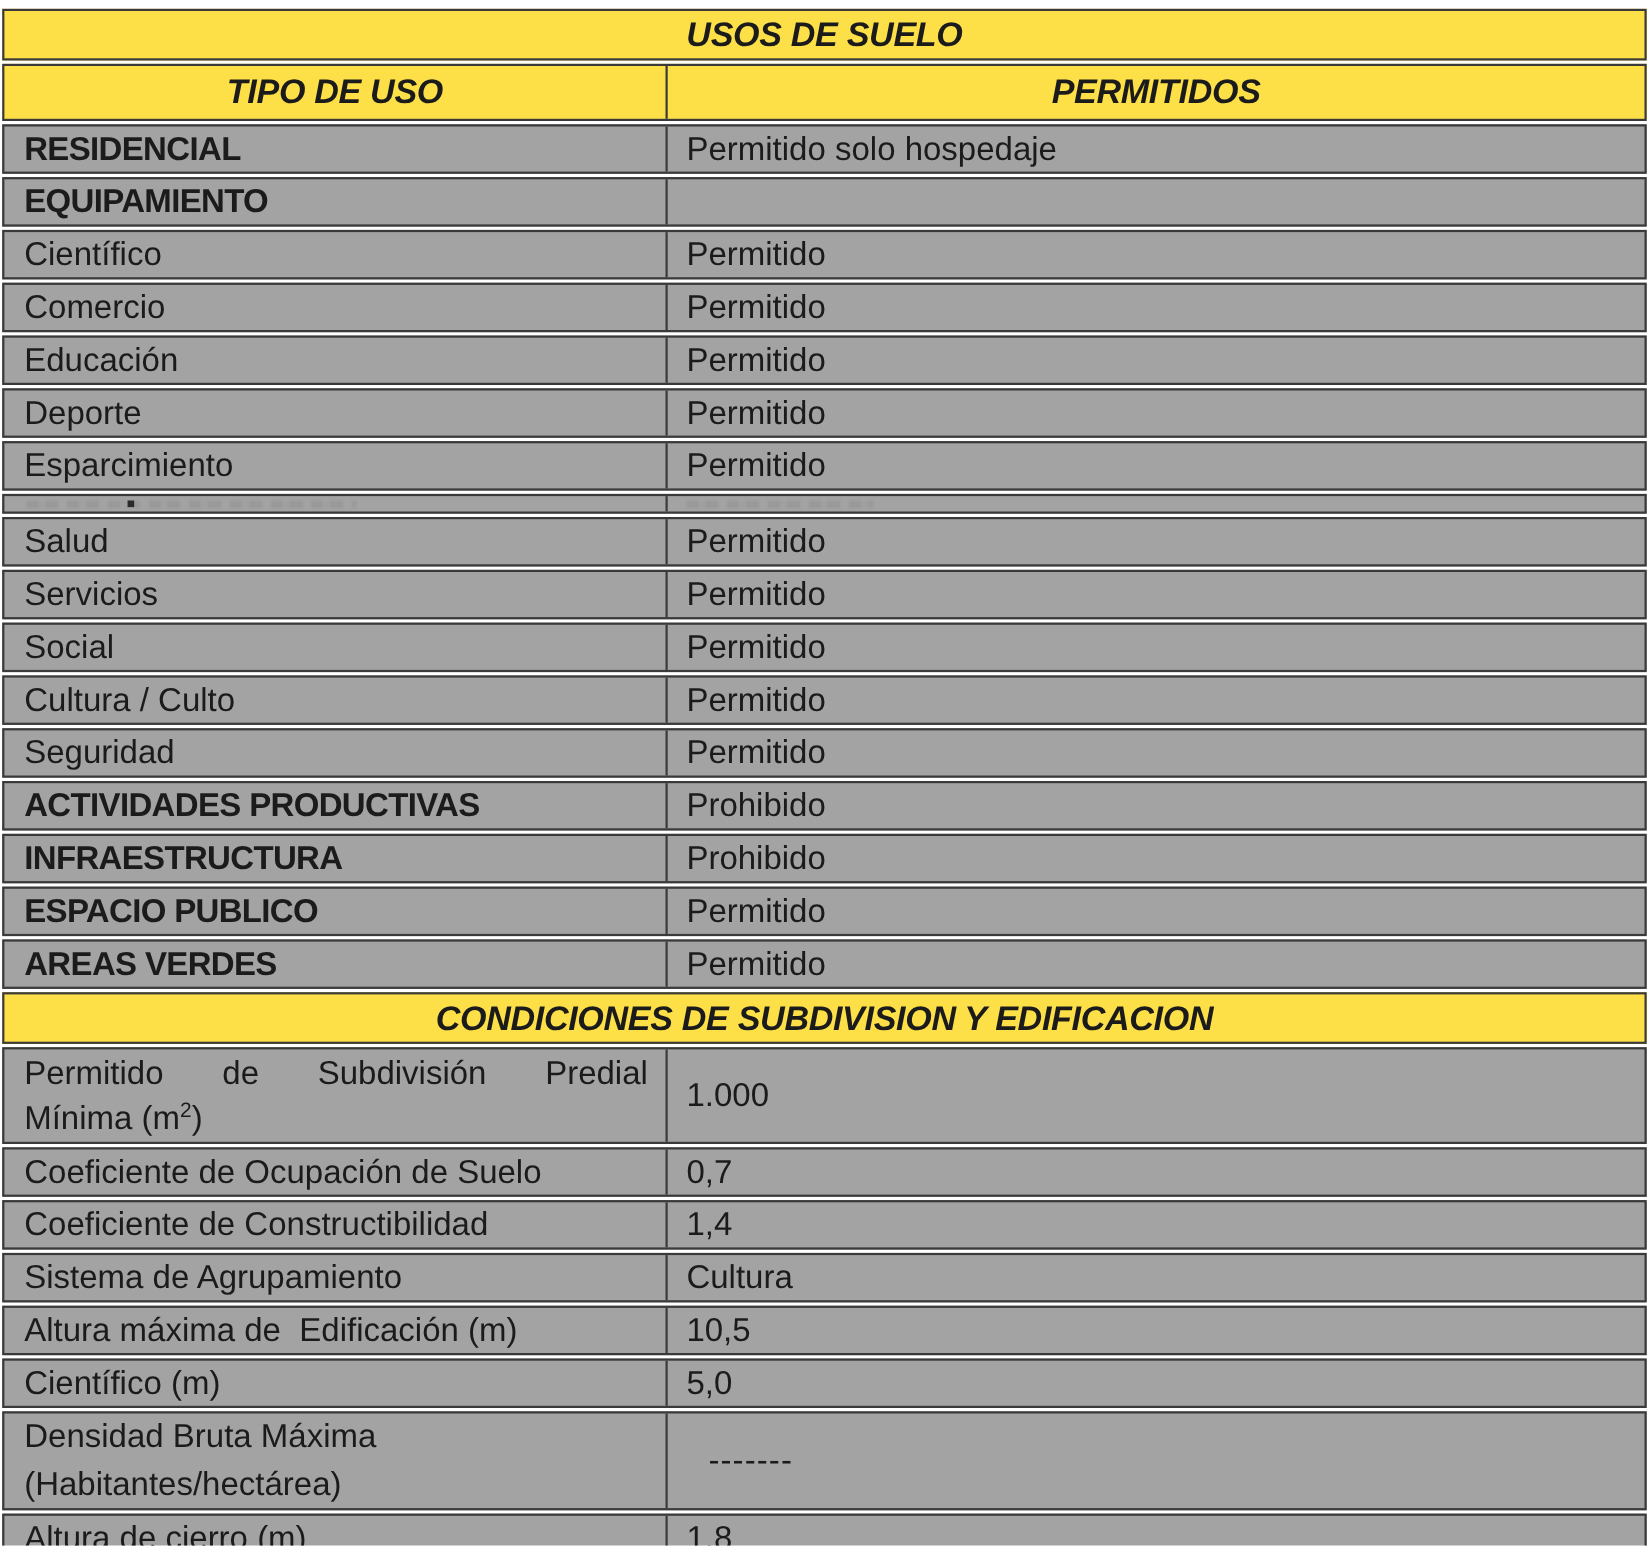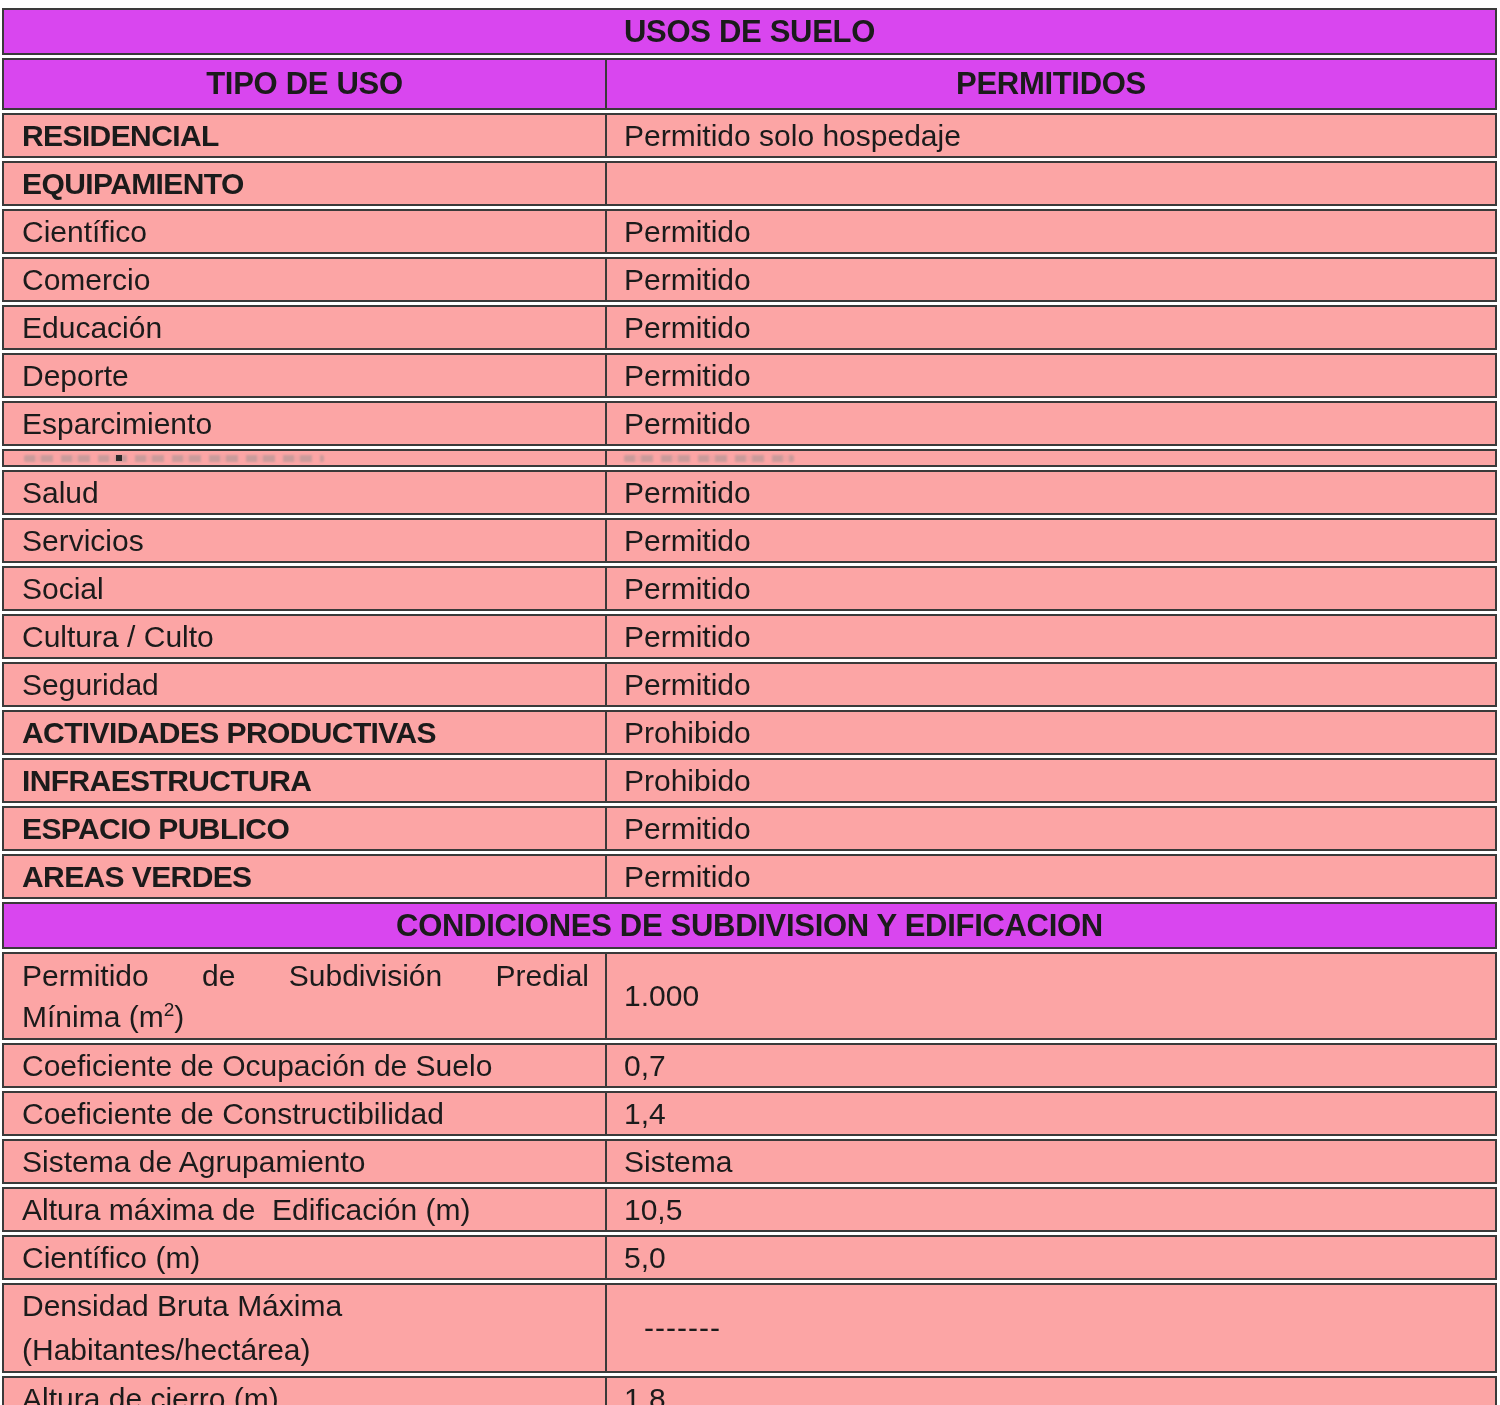--- a/index.html
+++ b/index.html
@@ -15,40 +15,40 @@
   .doc-table {
     margin: 8px 0 0 2px;
     width: 1495px;
   }
   .rows-group { display: contents; }
   .row {
     box-sizing: border-box;
     display: flex;
     border: 2px solid #3a3a3a;
     margin-bottom: 3px;
-    background: #fca5a5;
+    background: #a3a3a3;
   }
   .cell {
     box-sizing: border-box;
     display: flex;
     align-items: center;
     overflow: hidden;
   }
   .cell.left {
     width: 603px;
     flex: 0 0 603px;
     border-right: 2px solid #3a3a3a;
     padding-left: 18px;
   }
   .cell.right {
     flex: 1;
     padding-left: 17px;
     border-radius: 15px;
   }
-  .row.grey { background: #d946ef; }
+  .row.grey { background: #fde047; font-style: italic; }
   .row.title {
     height: 47px;
     align-items: center;
     justify-content: center;
     font-weight: 700;
     font-size: 31px;
     letter-spacing: -0.3px;
   }
   .row.colheader {
     height: 52px;
@@ -274,21 +274,21 @@
           <span>Coeficiente de Constructibilidad</span>
         </div>
         <div class="cell right">
           <span>1,4</span>
         </div>
       </div><div class="row cond">
         <div class="cell left">
           <span>Sistema de Agrupamiento</span>
         </div>
         <div class="cell right">
-          <span>Sistema</span>
+          <span>Cultura</span>
         </div>
       </div><div class="row cond">
         <div class="cell left">
           <span>Altura máxima de &nbsp;Edificación (m)</span>
         </div>
         <div class="cell right">
           <span>10,5</span>
         </div>
       </div><div class="row cond">
         <div class="cell left">

